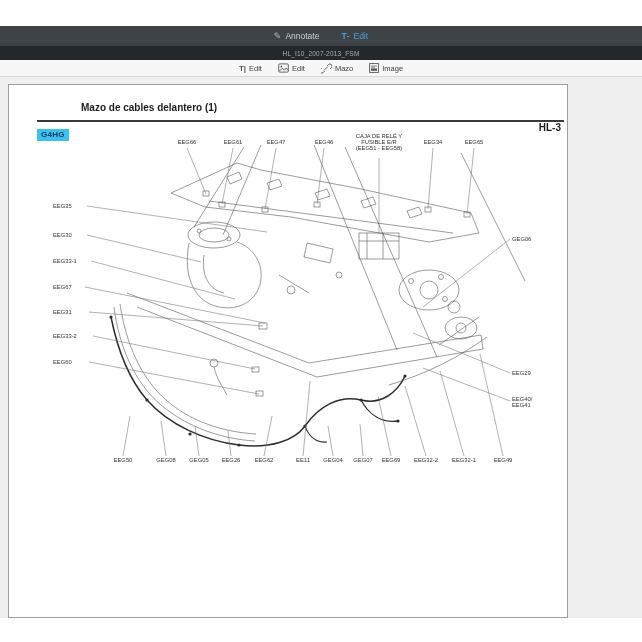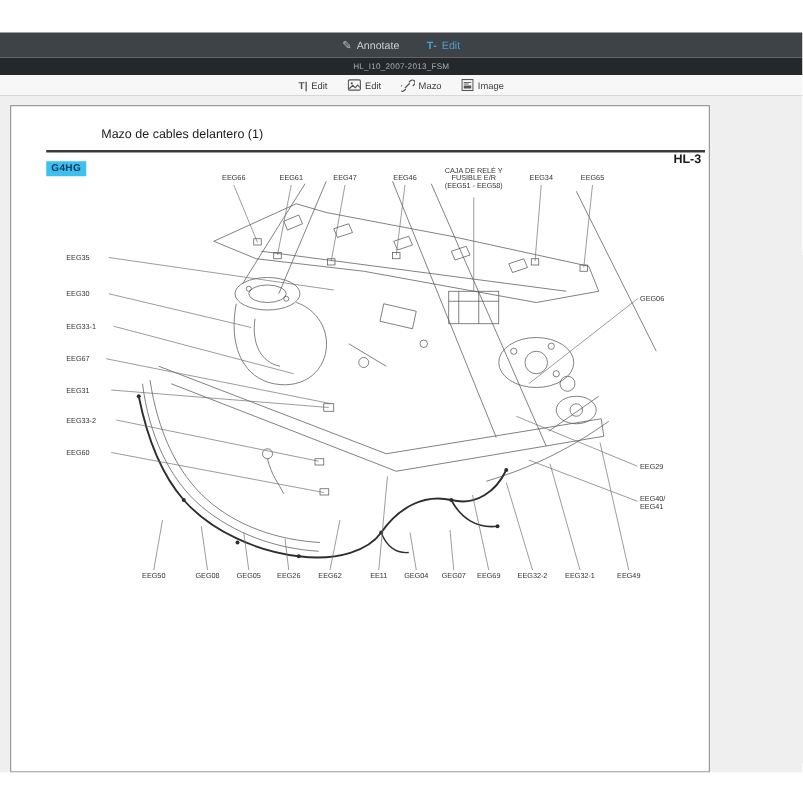--- a/index.html
+++ b/index.html
@@ -33,21 +33,21 @@
   .tool .ticon{font-size:8px;font-weight:bold;color:#555;}
   
   .workspace{
     position:absolute;left:0;top:77px;width:642px;height:541px;background:#efefef;
   }
   .page{
     position:absolute;left:8px;top:7px;width:558px;height:532px;
     background:#ffffff;border:1px solid #9c9c9c;
   }
   .doc-title{
-    position:absolute;left:28px;top:17px;font-size:10px;font-weight:normal;color:#1c1c1c;padding-left:44px;
+    position:absolute;left:28px;top:17px;font-size:10px;font-weight:bold;color:#1c1c1c;padding-left:44px;
   }
   .page-code{
     position:absolute;right:6px;top:17px;font-size:10px;font-weight:bold;color:#1c1c1c;margin-top:20px;
   }
   .rule{
     position:absolute;left:28px;top:35px;width:527px;height:2px;background:#3a3a3a;
   }
   .engine-badge{
     position:absolute;left:28px;top:44px;
     font-size:8px;font-weight:bold;padding:1px 4px 2px 4px;letter-spacing:.3px;

